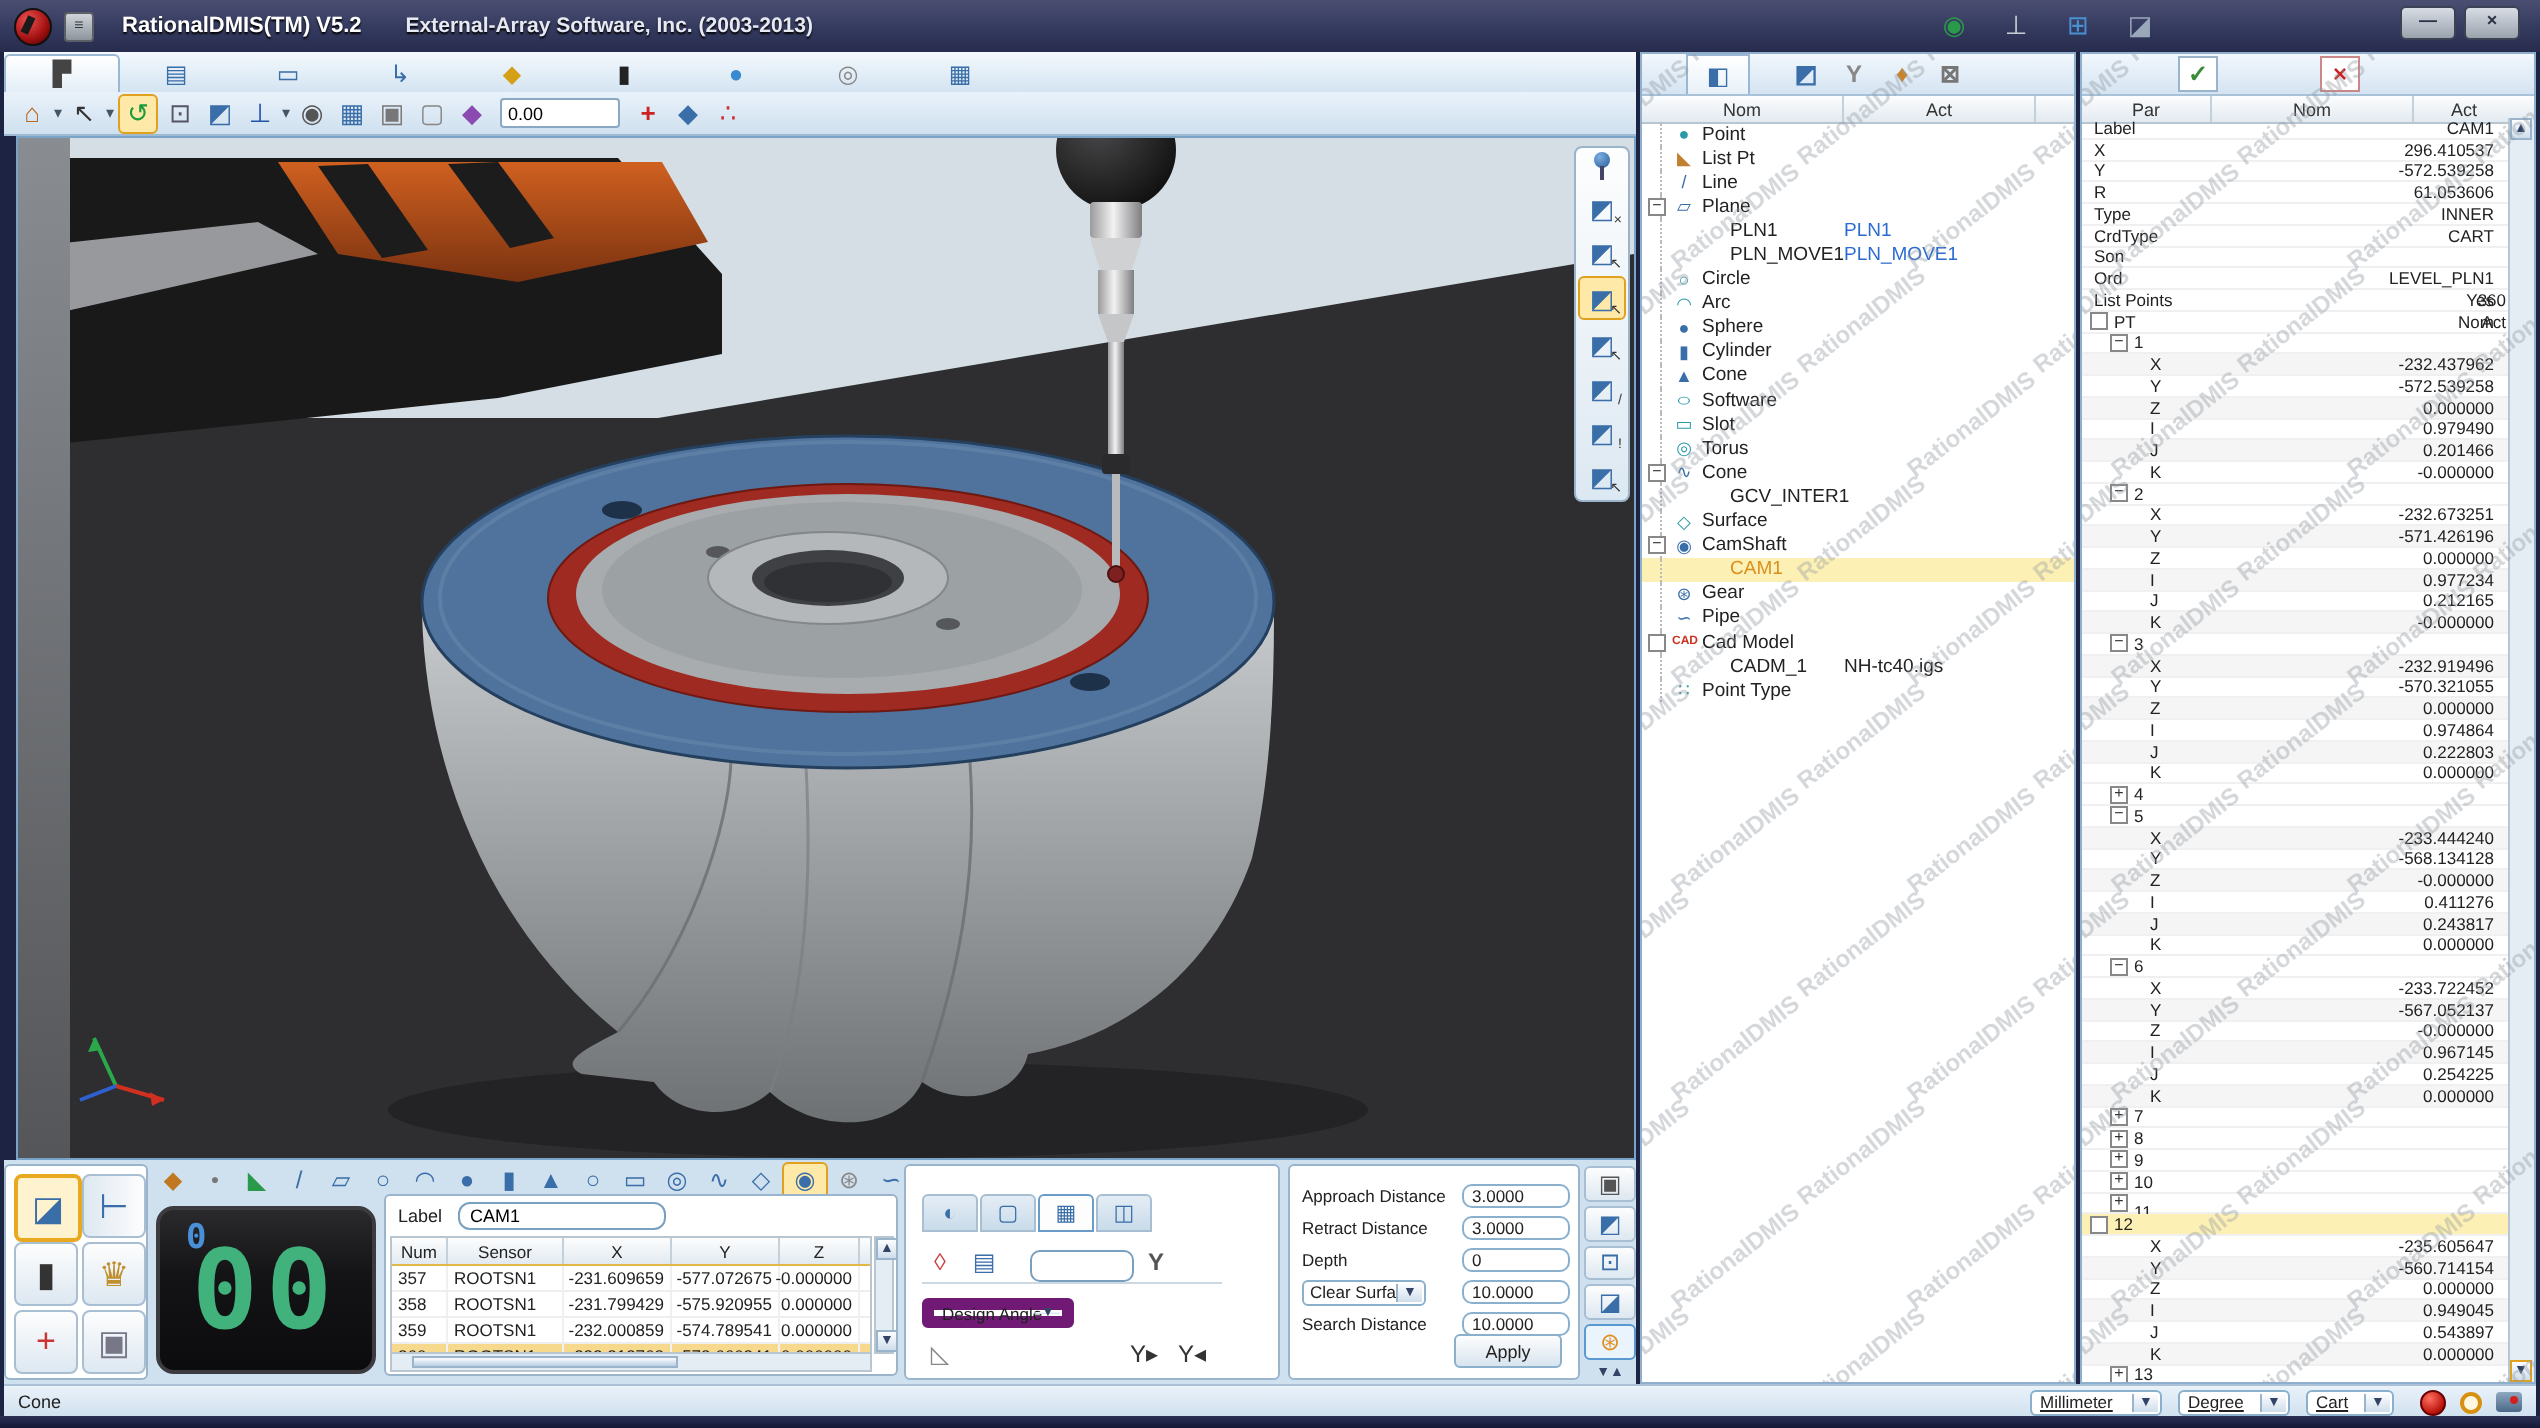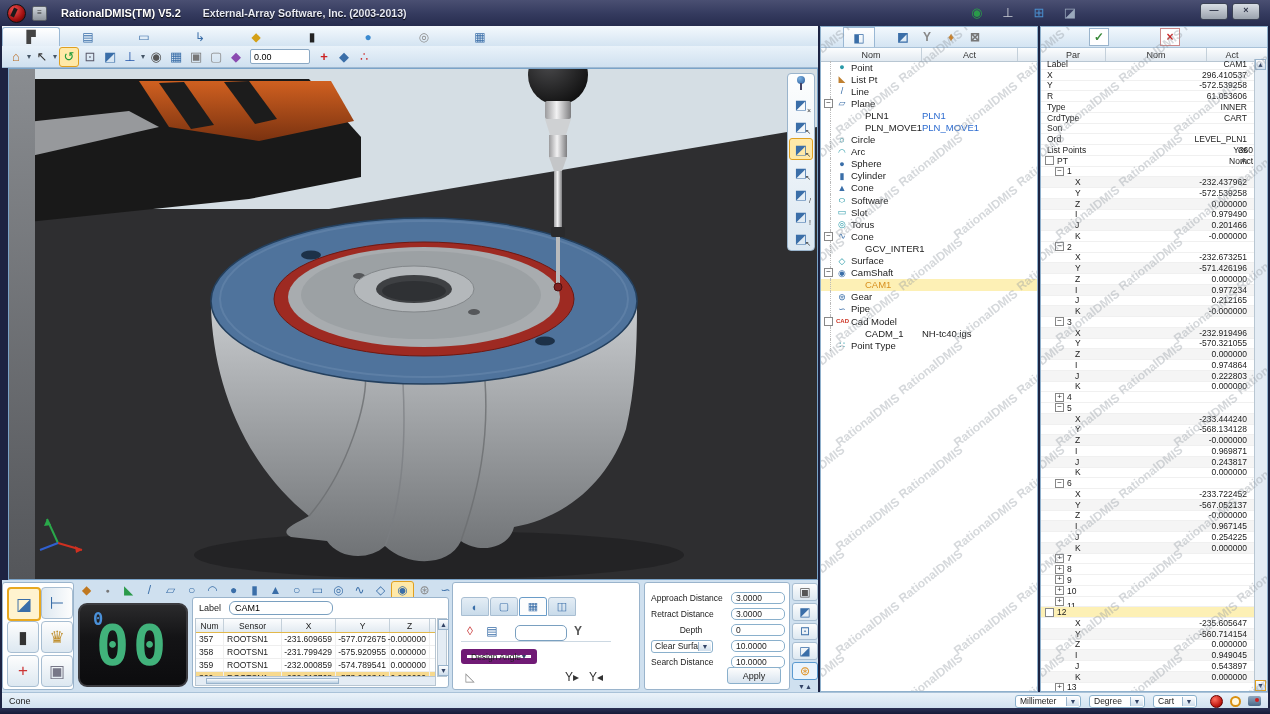--- a/index.html
+++ b/index.html
@@ -366,21 +366,21 @@
     <div id="app-panel">
       <div id="apply">Apply</div>
     <div class="frow" style="top: 8px;">
           <span class="fl">Approach Distance</span>
           <div class="fbox">3.0000</div>
         </div>
         <div class="frow" style="top: 24px;">
           <span class="fl">Retract Distance</span>
           <div class="fbox">3.0000</div>
         </div>
-        <div class="frow" style="top: 40px; text-align: center;">
+        <div class="frow" style="top: 40px;">
           <span class="fl">Depth</span>
           <div class="fbox">0</div>
         </div>
         <div class="frow" style="top: 56px;">
           <div class="fsel" style="margin-right: 4px;">
             <span>Clear Surface</span>
             <div class="selarr">▼</div>
           </div>
           <div class="fbox" style="margin-left: auto;">10.0000</div>
         </div>
@@ -735,21 +735,21 @@
         <div class="prow">
           <span class="ppar" style="left: 34px;">Y</span>
           <span class="pnom">-568.134128</span>
         </div>
         <div class="prow alt">
           <span class="ppar" style="left: 34px;">Z</span>
           <span class="pnom">-0.000000</span>
         </div>
         <div class="prow">
           <span class="ppar" style="left: 34px;">I</span>
-          <span class="pnom">0.969871</span>
+          <span class="pnom">0.411276</span>
         </div>
         <div class="prow alt">
           <span class="ppar" style="left: 34px;">J</span>
           <span class="pnom">0.243817</span>
         </div>
         <div class="prow">
           <span class="ppar" style="left: 34px;">K</span>
           <span class="pnom">0.000000</span>
         </div>
         <div class="prow">
@@ -872,21 +872,21 @@
         <span style="left: 126.269px; top: 594px;">RationalDMIS</span>
         <span style="left: -46.7308px; top: 646px;">RationalDMIS</span>
         <span style="left: 71.2692px; top: 646px;">RationalDMIS</span>
         <span style="left: 189.269px; top: 646px;">RationalDMIS</span>
       </div>
   </div>
 
   <div id="statusbar" class="abs">
     <span id="status-left">Cone</span>
     <div id="status-right">
-      <div id="status-selects" style="display:flex;">
+      <div id="status-selects" style="display:flex;text-decoration:underline;">
           <div class="ssel" style="width: 66px;">
             <span>Millimeter</span>
             <div class="selarr">▼</div>
           </div>
           <div class="ssel" style="width: 56px;">
             <span>Degree</span>
             <div class="selarr">▼</div>
           </div>
           <div class="ssel" style="width: 44px;">
             <span>Cart</span>

